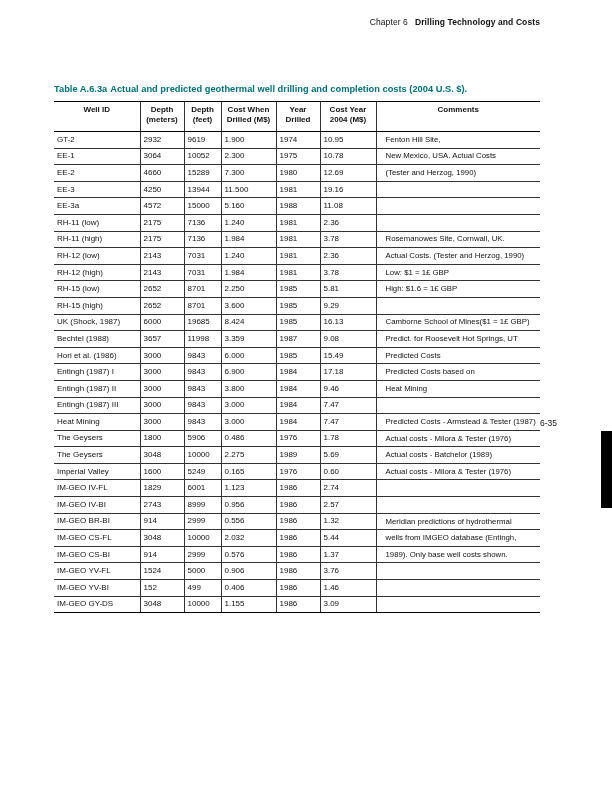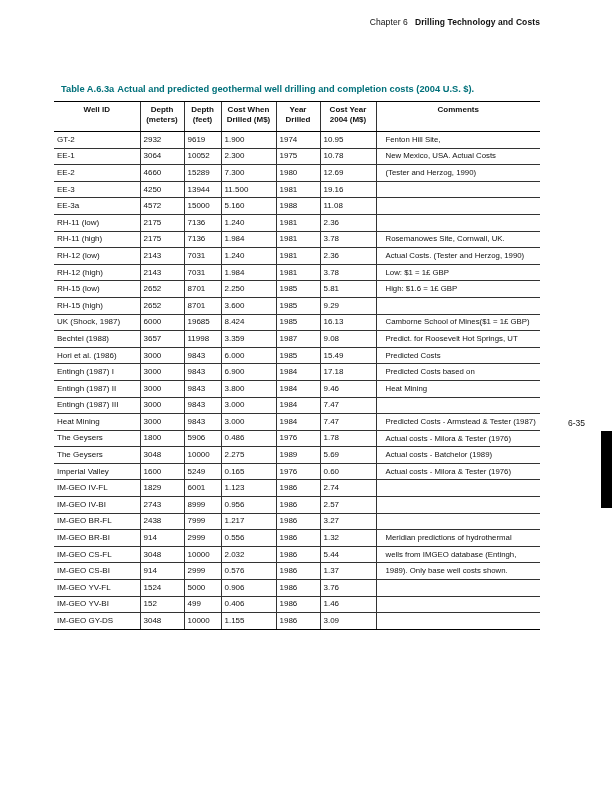--- a/index.html
+++ b/index.html
@@ -27,21 +27,20 @@
   .running-header .chap-title { font-weight: 700; }
   .table-title {
     position: absolute;
     left: 54px;
     top: 84px;
     width: 500px;
     font-size: 9.3px;
     font-weight: 700;
     color: #00707a;
     white-space: nowrap;
-    margin-left: 7px;
   }
   .table-title .title-label { margin-right: 3px; }
   table.cost-table {
     position: absolute;
     left: 54px;
     top: 101px;
     width: 486px;
     border-collapse: collapse;
     table-layout: fixed;
   }
@@ -67,21 +66,21 @@
     line-height: 1;
     white-space: nowrap;
     border-bottom: 1px solid #333;
     overflow: hidden;
   }
   .cost-table td:last-child { font-size: 7.8px; overflow: visible; padding-left: 9px; }
   .cost-table td + td, .cost-table th + th { border-left: 1px solid #333; }
   .cost-table tbody tr:last-child td { border-bottom: 1.6px solid #000; margin-top: 16px; }
   .page-number {
     position: absolute;
-    left: 568px;
+    left: 540px;
     top: 418px;
     font-size: 8.5px;
     color: #111;
   }
   .edge-tab {
     position: absolute;
     right: 0;
     top: 431px;
     width: 11px;
     height: 77px;
@@ -329,29 +328,20 @@
         <tr>
           <td>IM-GEO IV-BI</td>
           <td>2743</td>
           <td>8999</td>
           <td>0.956</td>
           <td>1986</td>
           <td>2.57</td>
           <td></td>
         </tr>
         <tr>
-          <td>IM-GEO BR-FL</td>
-          <td>2438</td>
-          <td>7999</td>
-          <td>1.217</td>
-          <td>1986</td>
-          <td>3.27</td>
-          <td></td>
-        </tr>
-        <tr>
           <td>IM-GEO BR-BI</td>
           <td>914</td>
           <td>2999</td>
           <td>0.556</td>
           <td>1986</td>
           <td>1.32</td>
           <td>Meridian predictions of hydrothermal</td>
         </tr>
         <tr>
           <td>IM-GEO CS-FL</td>

